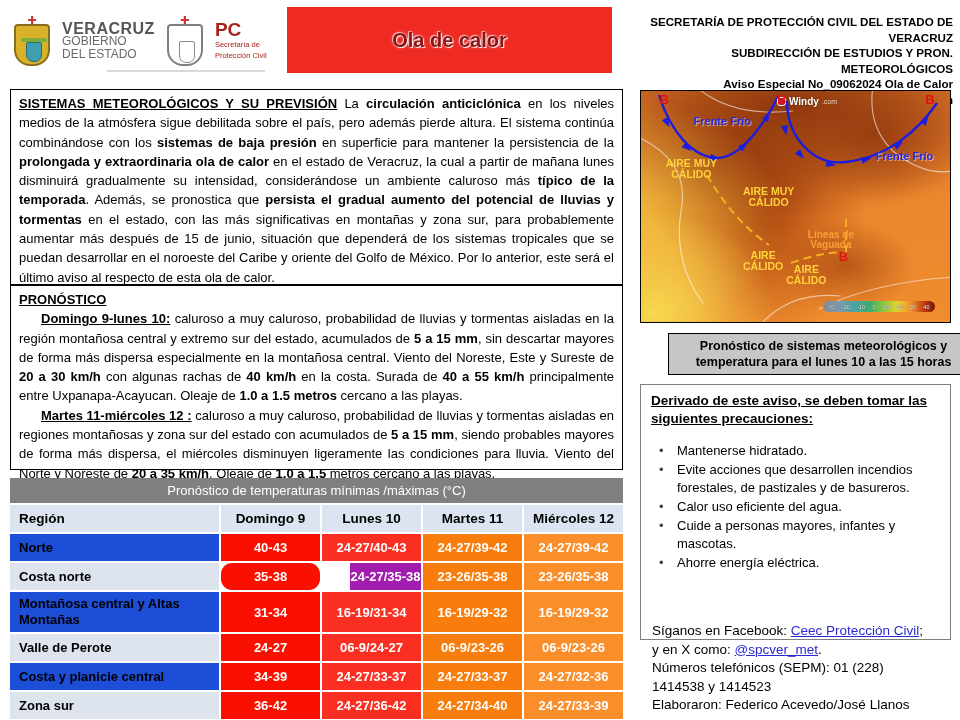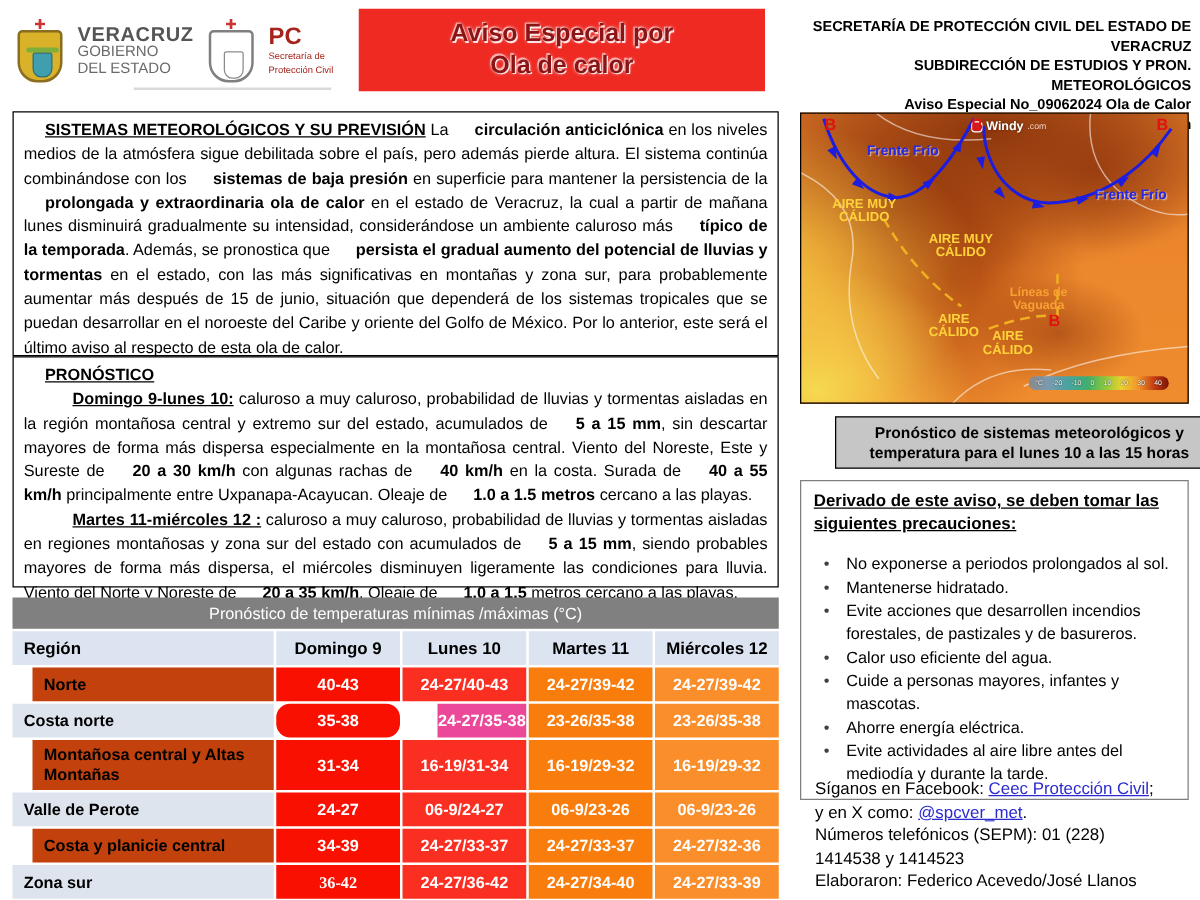--- a/index.html
+++ b/index.html
@@ -30,31 +30,31 @@
                 text-shadow:1px 1px 0 rgba(255,255,255,.85), -1px -1px 0 rgba(255,255,255,.55), 0 0 3px rgba(255,255,255,.8); }
 
   .org { position:absolute; right:7px; top:14px; width:335px; text-align:right; font-weight:bold; font-size:11.6px; line-height:15.5px; color:#000; }
 
   
   .box { position:absolute; left:10px; width:613px; border:1.4px solid #000; padding:4px 8px 2px 8px;
          font-size:13px; line-height:19.3px; text-align:justify; color:#000; }
   .box-systems { top:89px; height:196px; }
   .box-forecast { top:285px; height:185px; }
   .box p.ind { text-indent:22px; }
-  .b { font-weight:bold;margin-left:17px; } .u { text-decoration:underline; }
+  .b { font-weight:bold; } .u { text-decoration:underline; }
 
   
   .table-wrap { position:absolute; left:10px; top:478px; width:613px; }
   .tbl-title { background:#808080; color:#fff; font-weight:normal; font-size:13px; text-align:center;
                padding:5px 0 5px 0; margin-bottom:2px; }
   .tbl-grid { display:grid; grid-template-columns:209px repeat(4, 1fr); gap:2px; background:#fff; }
   .hcell { background:#dbe4f0; font-weight:bold; font-size:13.5px; color:#000; display:flex; align-items:center; justify-content:center; min-height:27px; }
   .hcell.first { justify-content:flex-start; padding-left:9px; }
   .rcell { font-weight:bold; font-size:13px; color:#000; display:flex; align-items:center; padding:4px 9px; min-height:27px; line-height:16px; }
-  .row-odd  .rcell { background:#c2410c;margin-left:16px; }
+  .row-odd  .rcell { background:#1d4ed8; }
   .row-even .rcell { background:#dde4ee; }
   .vcell { color:#fff; font-weight:bold; font-size:13px; display:flex; align-items:center; justify-content:center; min-height:27px; }
 
   
   .map-box { position:absolute; left:640px; top:90px; width:311px; height:233px; border:1.6px solid #000;
              overflow:hidden; background:#e8812c;
              background-image:
                radial-gradient(170px 140px at 4% 96%, #f6d94f 0%, rgba(246,217,79,0) 72%),
                radial-gradient(230px 170px at -6% 55%, #f1bc3d 0%, rgba(241,188,61,0) 70%),
                radial-gradient(320px 150px at 48% 6%, rgba(135,48,10,.92) 0%, rgba(135,48,10,0) 75%),
@@ -114,21 +114,20 @@
     </div>
     <div class="pc-text">
       <div class="acr">PC</div>
       <div class="sm">Secretaría de</div>
       <div class="sm">Protección Civil</div>
     </div>
   </div>
   <div class="logo-rule"></div>
 
   <div class="banner">
-    <div>Aviso Especial por</div>
     <div>Ola de calor</div>
   </div>
 
   <div class="org">
     <div>SECRETARÍA DE PROTECCIÓN CIVIL DEL ESTADO DE VERACRUZ</div>
     <div>SUBDIRECCIÓN DE ESTUDIOS Y PRON. METEOROLÓGICOS</div>
     <div>Aviso Especial No_09062024 Ola de Calor</div>
     <div>XALAPA, VER.,  domingo 09 de junio de  2024/8:00 h</div>
   </div>
 
@@ -144,25 +143,25 @@
 
   <div class="table-wrap">
     <div class="tbl-title">Pronóstico de temperaturas  mínimas /máximas  (°C)</div>
     <div class="tbl-grid" id="temp-grid">
         <div class="hcell first">Región</div>
         <div class="hcell">Domingo 9</div>
         <div class="hcell">Lunes 10</div>
         <div class="hcell">Martes 11</div>
         <div class="hcell">Miércoles 12</div>
         <div class="row-odd" style="display: contents;"><div class="rcell">Norte</div><div class="vcell" style="background: rgb(250, 16, 0);">40-43</div><div class="vcell" style="background: rgb(251, 46, 34);">24-27/40-43</div><div class="vcell" style="background: rgb(248, 125, 12);">24-27/39-42</div><div class="vcell" style="background: rgb(250, 142, 43);">24-27/39-42</div></div>
-        <div class="row-even" style="display: contents;"><div class="rcell">Costa norte</div><div class="vcell" style="background: rgb(250, 16, 0); border-radius: 11px;">35-38</div><div class="vcell" style="background: #ec4899; margin-left: 28px;">24-27/35-38</div><div class="vcell" style="background: rgb(248, 125, 12);">23-26/35-38</div><div class="vcell" style="background: rgb(250, 142, 43);">23-26/35-38</div></div>
+        <div class="row-even" style="display: contents;"><div class="rcell">Costa norte</div><div class="vcell" style="background: rgb(250, 16, 0); border-radius: 11px;">35-38</div><div class="vcell" style="background: #a21caf; margin-left: 28px;">24-27/35-38</div><div class="vcell" style="background: rgb(248, 125, 12);">23-26/35-38</div><div class="vcell" style="background: rgb(250, 142, 43);">23-26/35-38</div></div>
         <div class="row-odd" style="display: contents;"><div class="rcell">Montañosa central y Altas Montañas</div><div class="vcell" style="background: rgb(250, 16, 0);">31-34</div><div class="vcell" style="background: rgb(251, 46, 34);">16-19/31-34</div><div class="vcell" style="background: rgb(248, 125, 12);">16-19/29-32</div><div class="vcell" style="background: rgb(250, 142, 43);">16-19/29-32</div></div>
         <div class="row-even" style="display: contents;"><div class="rcell">Valle de Perote</div><div class="vcell" style="background: rgb(250, 16, 0);">24-27</div><div class="vcell" style="background: rgb(251, 46, 34);">06-9/24-27</div><div class="vcell" style="background: rgb(248, 125, 12);">06-9/23-26</div><div class="vcell" style="background: rgb(250, 142, 43);">06-9/23-26</div></div>
         <div class="row-odd" style="display: contents;"><div class="rcell">Costa y planicie central</div><div class="vcell" style="background: rgb(250, 16, 0);">34-39</div><div class="vcell" style="background: rgb(251, 46, 34);">24-27/33-37</div><div class="vcell" style="background: rgb(248, 125, 12);">24-27/33-37</div><div class="vcell" style="background: rgb(250, 142, 43);">24-27/32-36</div></div>
-        <div class="row-even" style="display: contents;"><div class="rcell">Zona sur</div><div class="vcell" style="background: rgb(250, 16, 0); font-family: Liberation Serif, serif;">36-42</div><div class="vcell" style="background: rgb(251, 46, 34);">24-27/36-42</div><div class="vcell" style="background: rgb(248, 125, 12);">24-27/34-40</div><div class="vcell" style="background: rgb(250, 142, 43);">24-27/33-39</div></div>
+        <div class="row-even" style="display: contents;"><div class="rcell">Zona sur</div><div class="vcell" style="background: rgb(250, 16, 0);">36-42</div><div class="vcell" style="background: rgb(251, 46, 34);">24-27/36-42</div><div class="vcell" style="background: rgb(248, 125, 12);">24-27/34-40</div><div class="vcell" style="background: rgb(250, 142, 43);">24-27/33-39</div></div>
       </div>
   </div>
 
   <div class="map-box">
     <svg width="311" height="233" viewBox="0 0 311 233">
       <g stroke="rgba(255,255,255,0.55)" stroke-width="1.2" fill="none">
         <path d="M -5,45 Q 50,70 40,120 Q 32,172 62,212"></path>
         <path d="M 232,-5 Q 226,35 252,60 Q 282,85 312,80"></path>
         <path d="M 178,218 Q 230,192 312,186"></path>
         <path d="M 58,-2 Q 92,26 152,20"></path>
@@ -224,27 +223,25 @@
         <span>30</span>
         <span>40</span>
       </div>
   </div>
 
   <div class="map-caption">Pronóstico de sistemas meteorológicos y temperatura para el lunes 10 a las 15 horas</div>
 
   <div class="precautions">
     <div class="prec-title">Derivado de este aviso, se deben tomar las siguientes precauciones:</div>
     <ul class="prec-list" id="precaution-list">
-        <li>No exponerse  a periodos  prolongados  al sol.</li>
         <li>Mantenerse hidratado.</li>
         <li>Evite acciones que desarrollen incendios forestales,  de pastizales y de basureros.</li>
         <li>Calor uso eficiente del agua.</li>
         <li>Cuide a personas  mayores, infantes  y mascotas.</li>
         <li>Ahorre  energía eléctrica.</li>
-        <li>Evite actividades al aire libre antes del mediodía y durante la tarde.</li>
       </ul>
   </div>
 
   <div class="footer" id="footer">
       <div><span>Síganos en Facebook: </span><a href="#" class="u" style="color: rgb(42, 42, 208);">Ceec Protección Civil</a><span>;</span></div>
       <div><span>y en X como: </span><a href="#" style="color: rgb(42, 42, 208);">@spcver_met</a><span>.</span></div>
       <div><span>Números telefónicos (SEPM):  01 (228)</span></div>
       <div><span>1414538  y 1414523</span></div>
       <div><span>Elaboraron: Federico Acevedo/José Llanos</span></div>
     </div>

